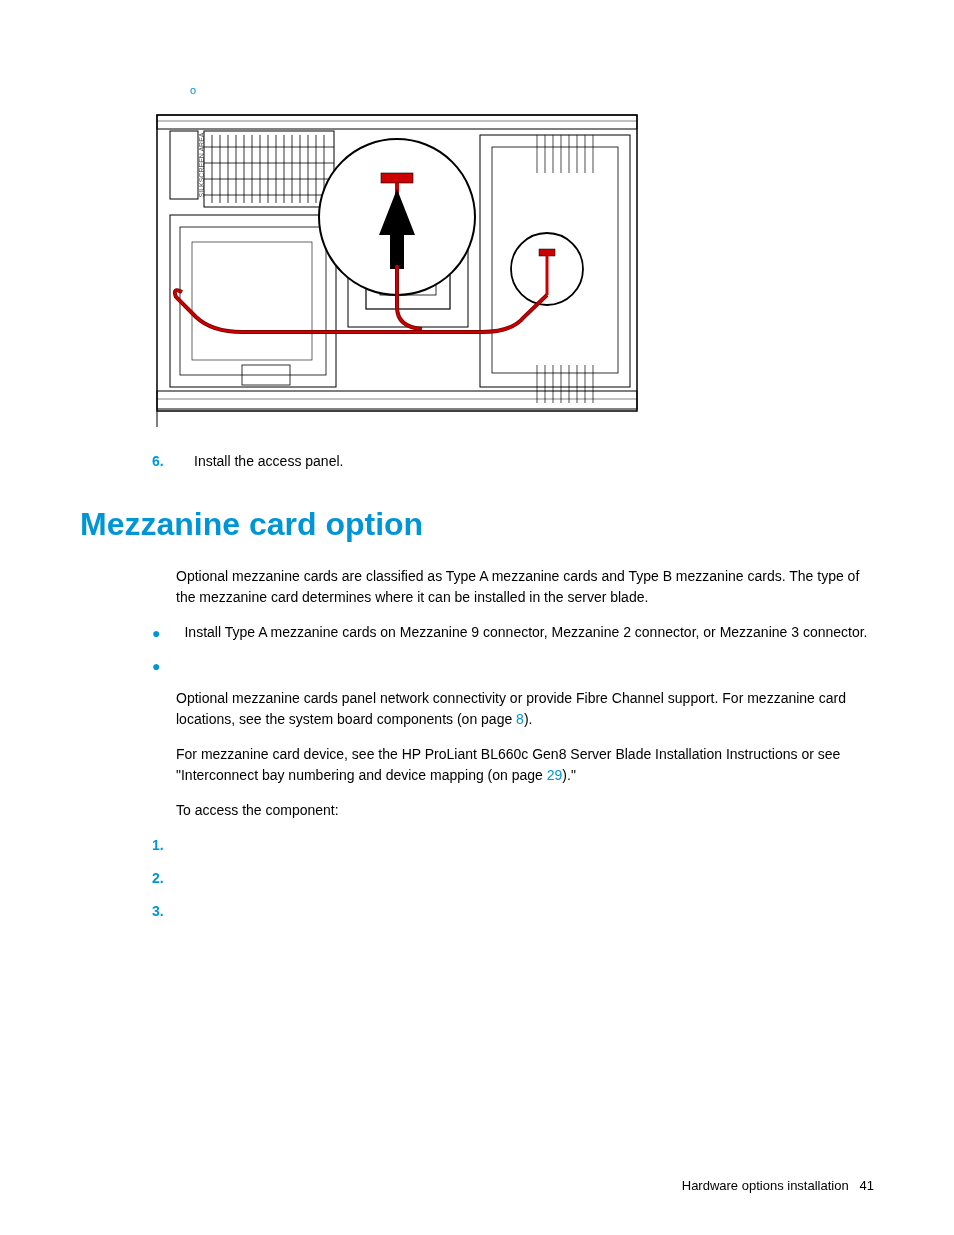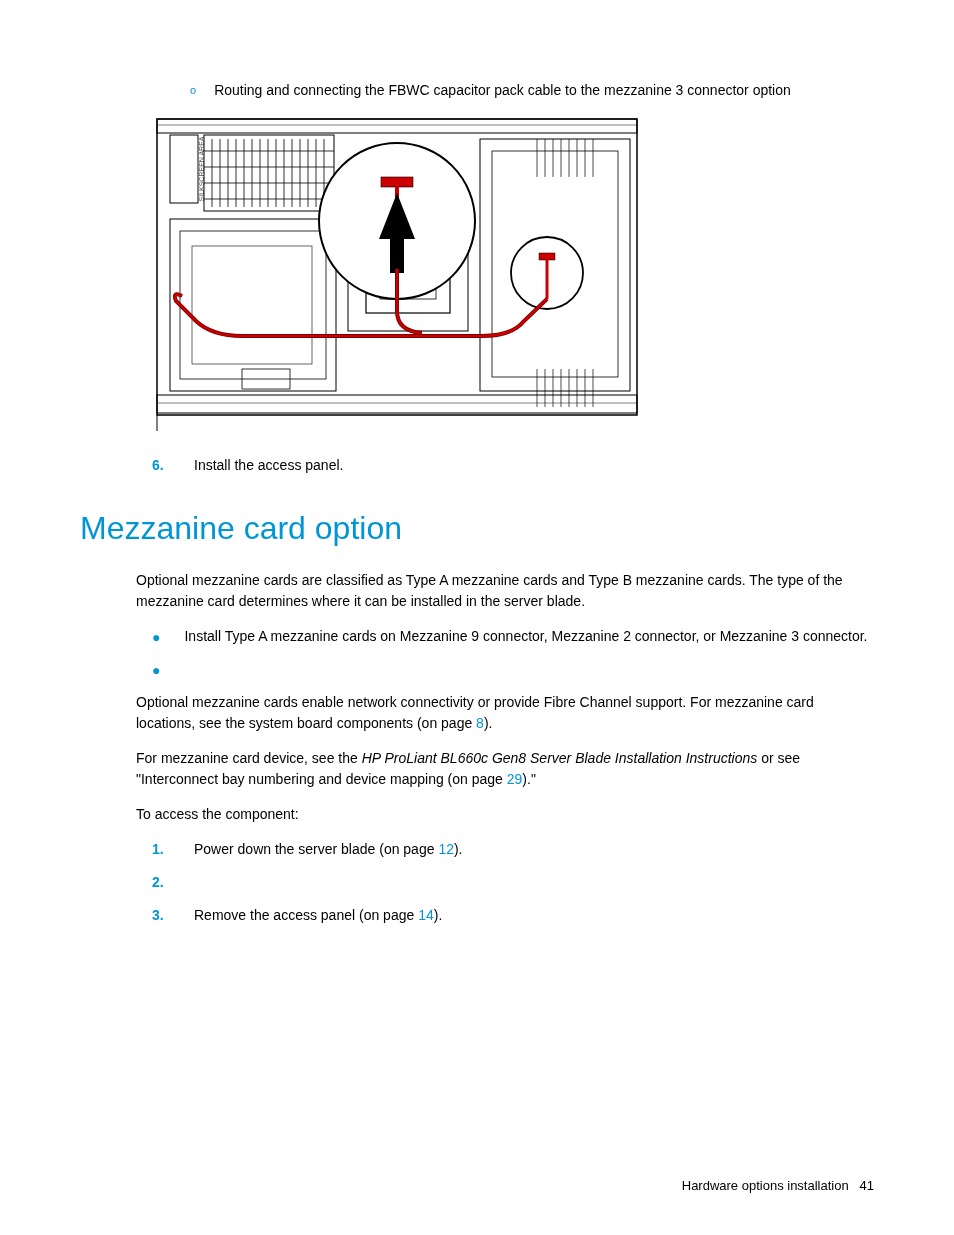--- a/index.html
+++ b/index.html
@@ -46,61 +46,59 @@
       gap: 24px;
     }
     .num {
       color: #0096D6;
       font-weight: bold;
       min-width: 18px;
     }
     .section-heading {
       color: #0096D6;
       font-size: 32px;
-      font-weight: normal;
+      font-weight: bold;
       margin-top: 28px;
       margin-bottom: 18px;
       font-family: Arial, Helvetica, sans-serif;
     }
     .body-text {
-      margin-left: 56px;
+      margin-left: 96px;
       margin-bottom: 14px;
     }
     .bullet-item {
       margin-left: 72px;
       margin-bottom: 12px;
       display: flex;
       gap: 24px;
     }
     .bullet {
       color: #0096D6;
       font-size: 14px;
       position: relative;
       top: 1px;
     }
     .link {
       color: #0096D6;
     }
     .italic {
-      font-style: italic;
     }
     .footer {
       position: absolute;
       bottom: 40px;
       right: 80px;
       font-size: 13px;
       padding-left: 48px;
     }
   </style>
 </head>
 <body>
 
 <div class="sub-list-item">
   <span class="sub-bullet">o</span>
-  <span>Routing and connecting the FBWC capacitor pack cable to the mezzanine 3 connector option</span>
 </div>
 
 <div class="diagram-container">
   <svg class="diagram" viewBox="0 0 490 320">
 
     <rect x="5" y="8" width="480" height="296" fill="none" stroke="#000" stroke-width="1.5"></rect>
 
     <rect x="5" y="8" width="480" height="14" fill="none" stroke="#000" stroke-width="1"></rect>
     <line x1="5" y1="14" x2="485" y2="14" stroke="#000" stroke-width="0.5"></line>
 
@@ -200,40 +198,34 @@
 
 <div class="bullet-item">
   <span class="bullet">●</span>
   <span>Install Type A mezzanine cards on Mezzanine 9 connector, Mezzanine 2 connector, or Mezzanine 3 connector.</span>
 </div>
 <div class="bullet-item">
   <span class="bullet">●</span>
 </div>
 
 <p class="body-text">
-  <span>Optional mezzanine cards enable network connectivity or provide Fibre Channel support. For mezzanine card locations, see the system board components (on page </span><span class="link">8</span><span>).</span>
+  <span>Optional mezzanine cards panel network connectivity or provide Fibre Channel support. For mezzanine card locations, see the system board components (on page </span><span class="link">8</span><span>).</span>
 </p>
 
 <p class="body-text">
   <span>For mezzanine card device, see the </span><span class="italic">HP ProLiant BL660c Gen8 Server Blade Installation Instructions</span><span> or see "Interconnect bay numbering and device mapping (on page </span><span class="link">29</span><span>)."</span>
 </p>
 
 <p class="body-text">To access the component:</p>
 
 <div class="numbered-item">
   <span class="num">1.</span>
-  <span>
-    <span>Power down the server blade (on page </span><span class="link">12</span><span>).</span>
-  </span>
 </div>
 <div class="numbered-item">
   <span class="num">2.</span>
 </div>
 <div class="numbered-item">
   <span class="num">3.</span>
-  <span>
-    <span>Remove the access panel (on page </span><span class="link">14</span><span>).</span>
-  </span>
 </div>
 
 <div class="footer">
   <span>Hardware options installation</span>&nbsp;&nbsp;&nbsp;<span>41</span>
 </div>
 
 </body></html>

